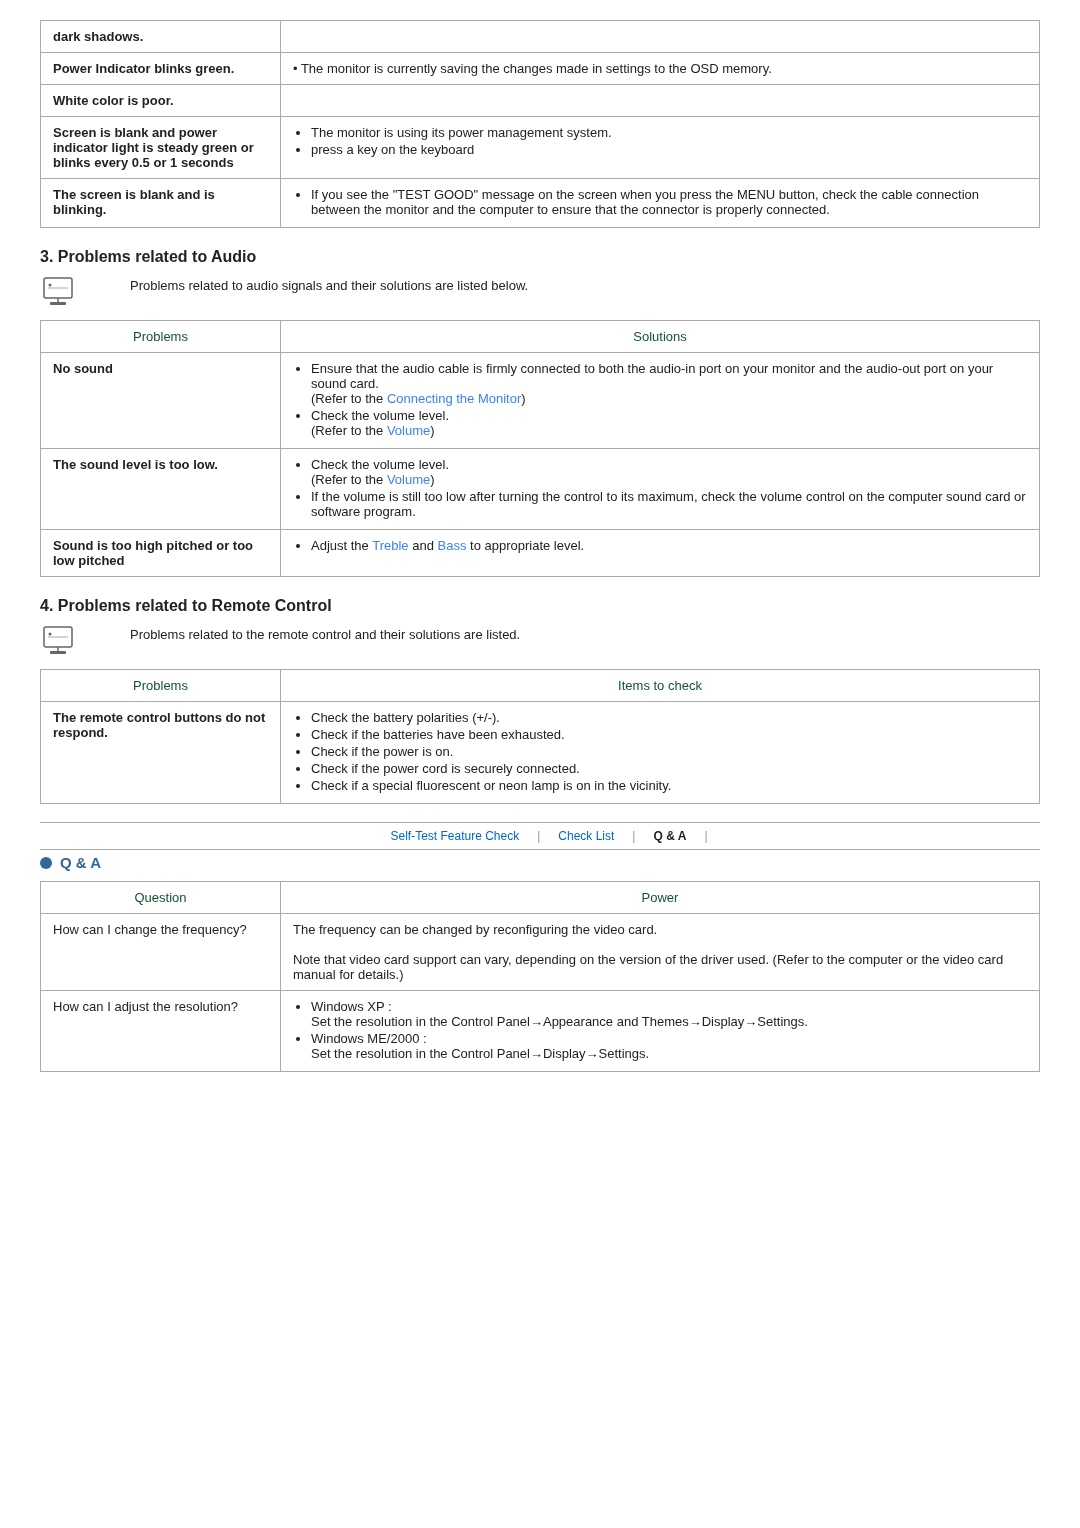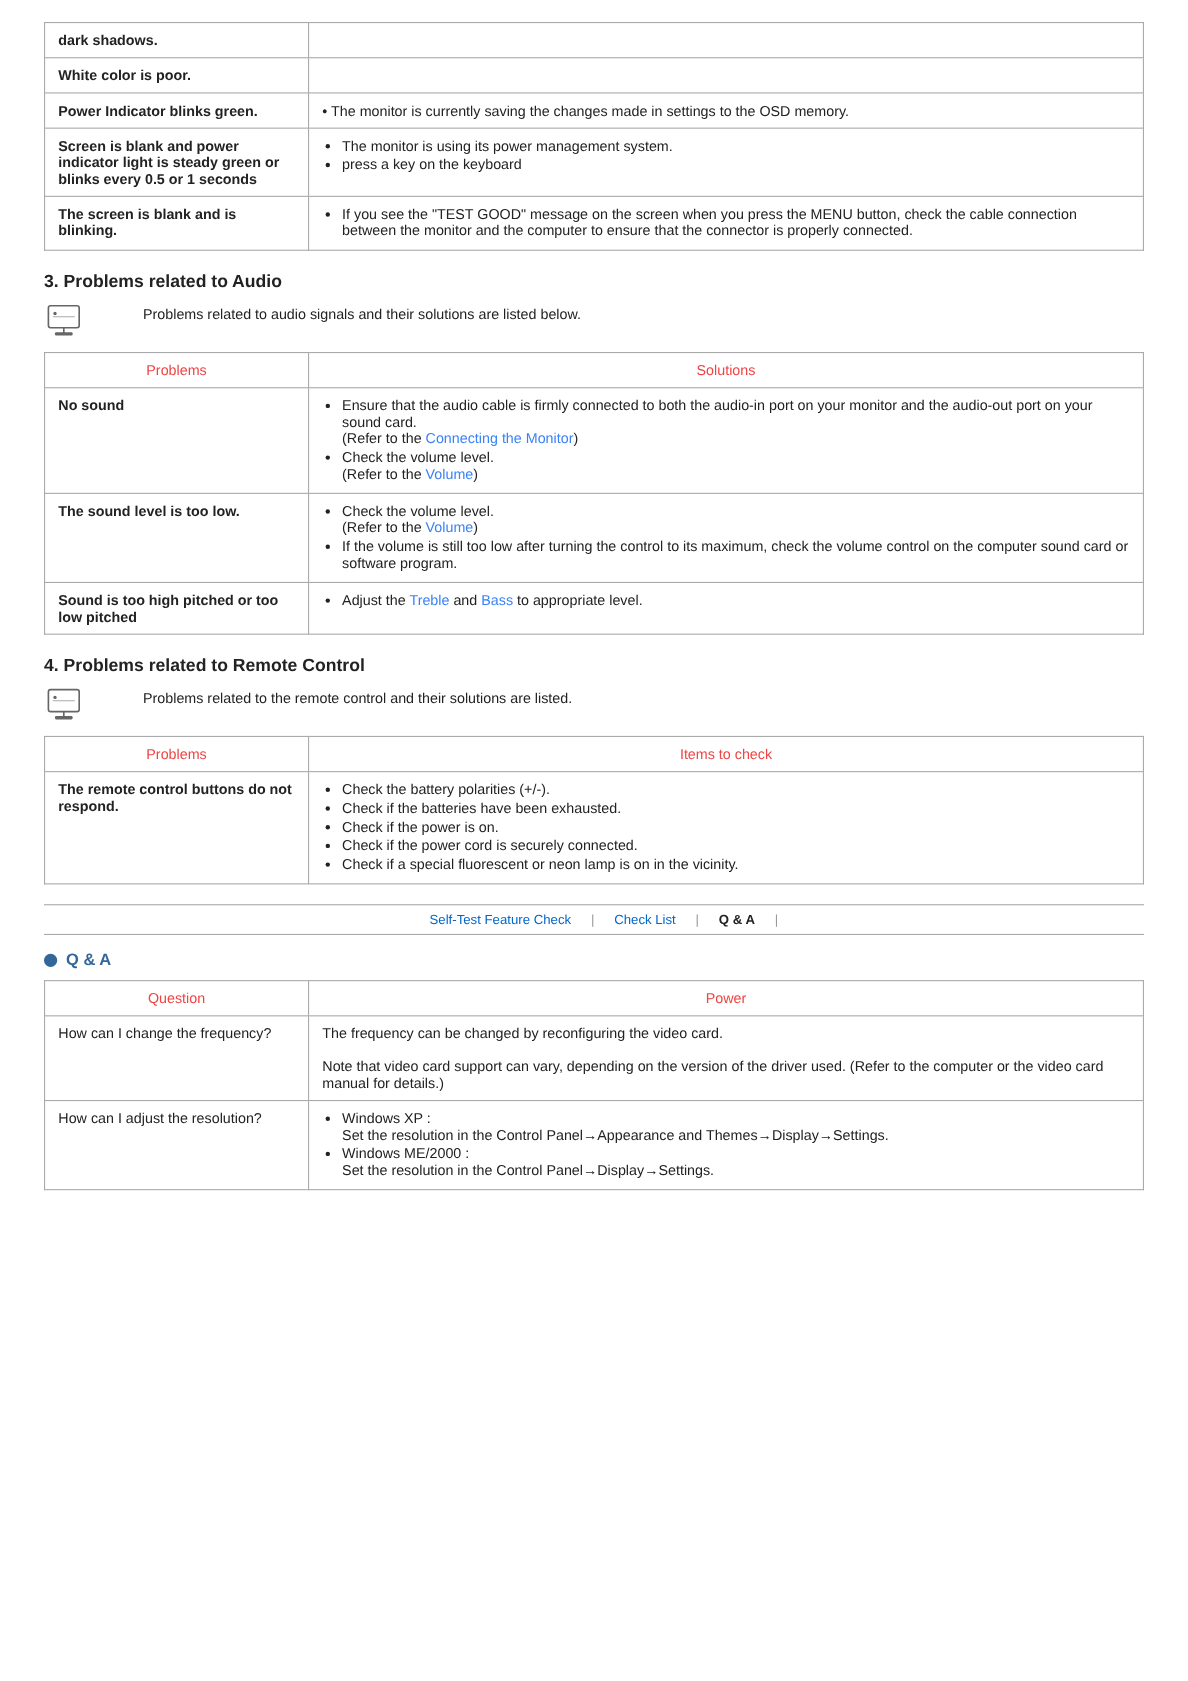--- a/index.html
+++ b/index.html
@@ -16,21 +16,21 @@
       width: 100%;
       border-collapse: collapse;
       margin-bottom: 18px;
     }
     td, th {
       border: 1px solid #aaa;
       padding: 8px 12px;
       vertical-align: top;
     }
     th {
-      color: #ef4444;
+      color: #14532d;
       font-weight: normal;
       background: #fff;
       text-align: center;
     }
 
     .section-title {
       font-weight: bold;
       font-size: 16px;
       margin-bottom: 8px;
       margin-top: 20px;
@@ -72,21 +72,21 @@
       text-decoration: none;
     }
 
     .nav-bar {
       display: flex;
       justify-content: center;
       align-items: center;
       border-top: 1px solid #aaa;
       border-bottom: 1px solid #aaa;
       padding: 6px 0;
-      margin-bottom: 14px;
+      margin-bottom: 4px;
       gap: 0;
     }
     .nav-bar span {
       padding: 0 18px;
       font-size: 12px;
       color: #0066cc;
       text-decoration: none;
       cursor: pointer;
     }
     .nav-bar span.active {
@@ -130,26 +130,26 @@
 </head>
 <body>
 
 <table class="top-table">
   <tbody>
     <tr>
       <td><strong>dark shadows.</strong></td>
       <td></td>
     </tr>
     <tr>
+      <td><strong>Power Indicator blinks green.</strong></td>
+      <td>• The monitor is currently saving the changes made in settings to the OSD memory.</td>
+    </tr>
+    <tr>
       <td><strong>White color is poor.</strong></td>
       <td></td>
-    </tr>
-    <tr>
-      <td><strong>Power Indicator blinks green.</strong></td>
-      <td>• The monitor is currently saving the changes made in settings to the OSD memory.</td>
     </tr>
     <tr>
       <td><strong>Screen is blank and power indicator light is steady green or blinks every 0.5 or 1 seconds</strong></td>
       <td>
         <ul>
           <li>The monitor is using its power management system.</li>
           <li>press a key on the keyboard</li>
         </ul>
       </td>
     </tr>

